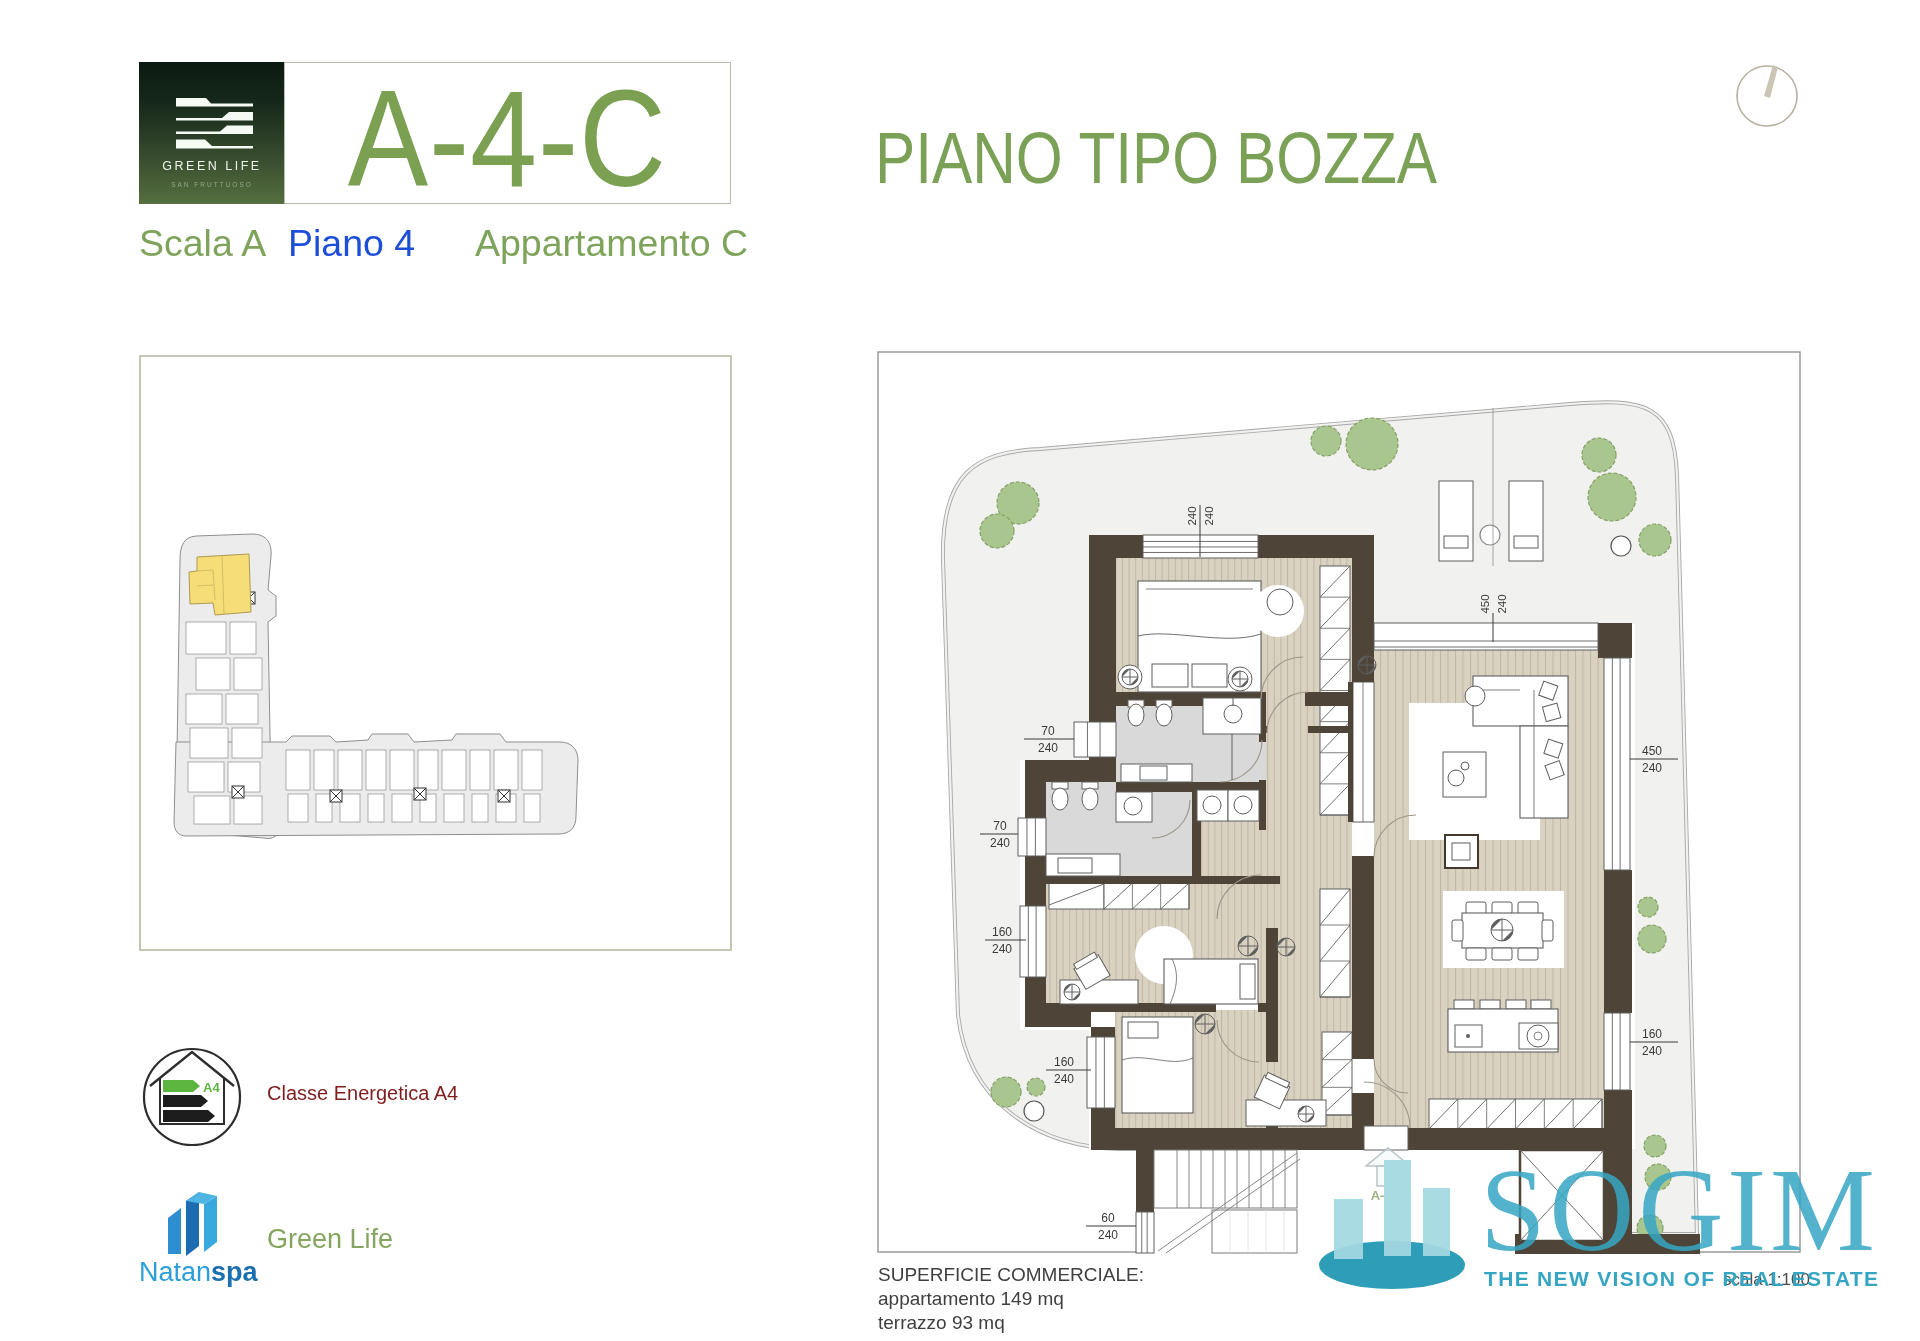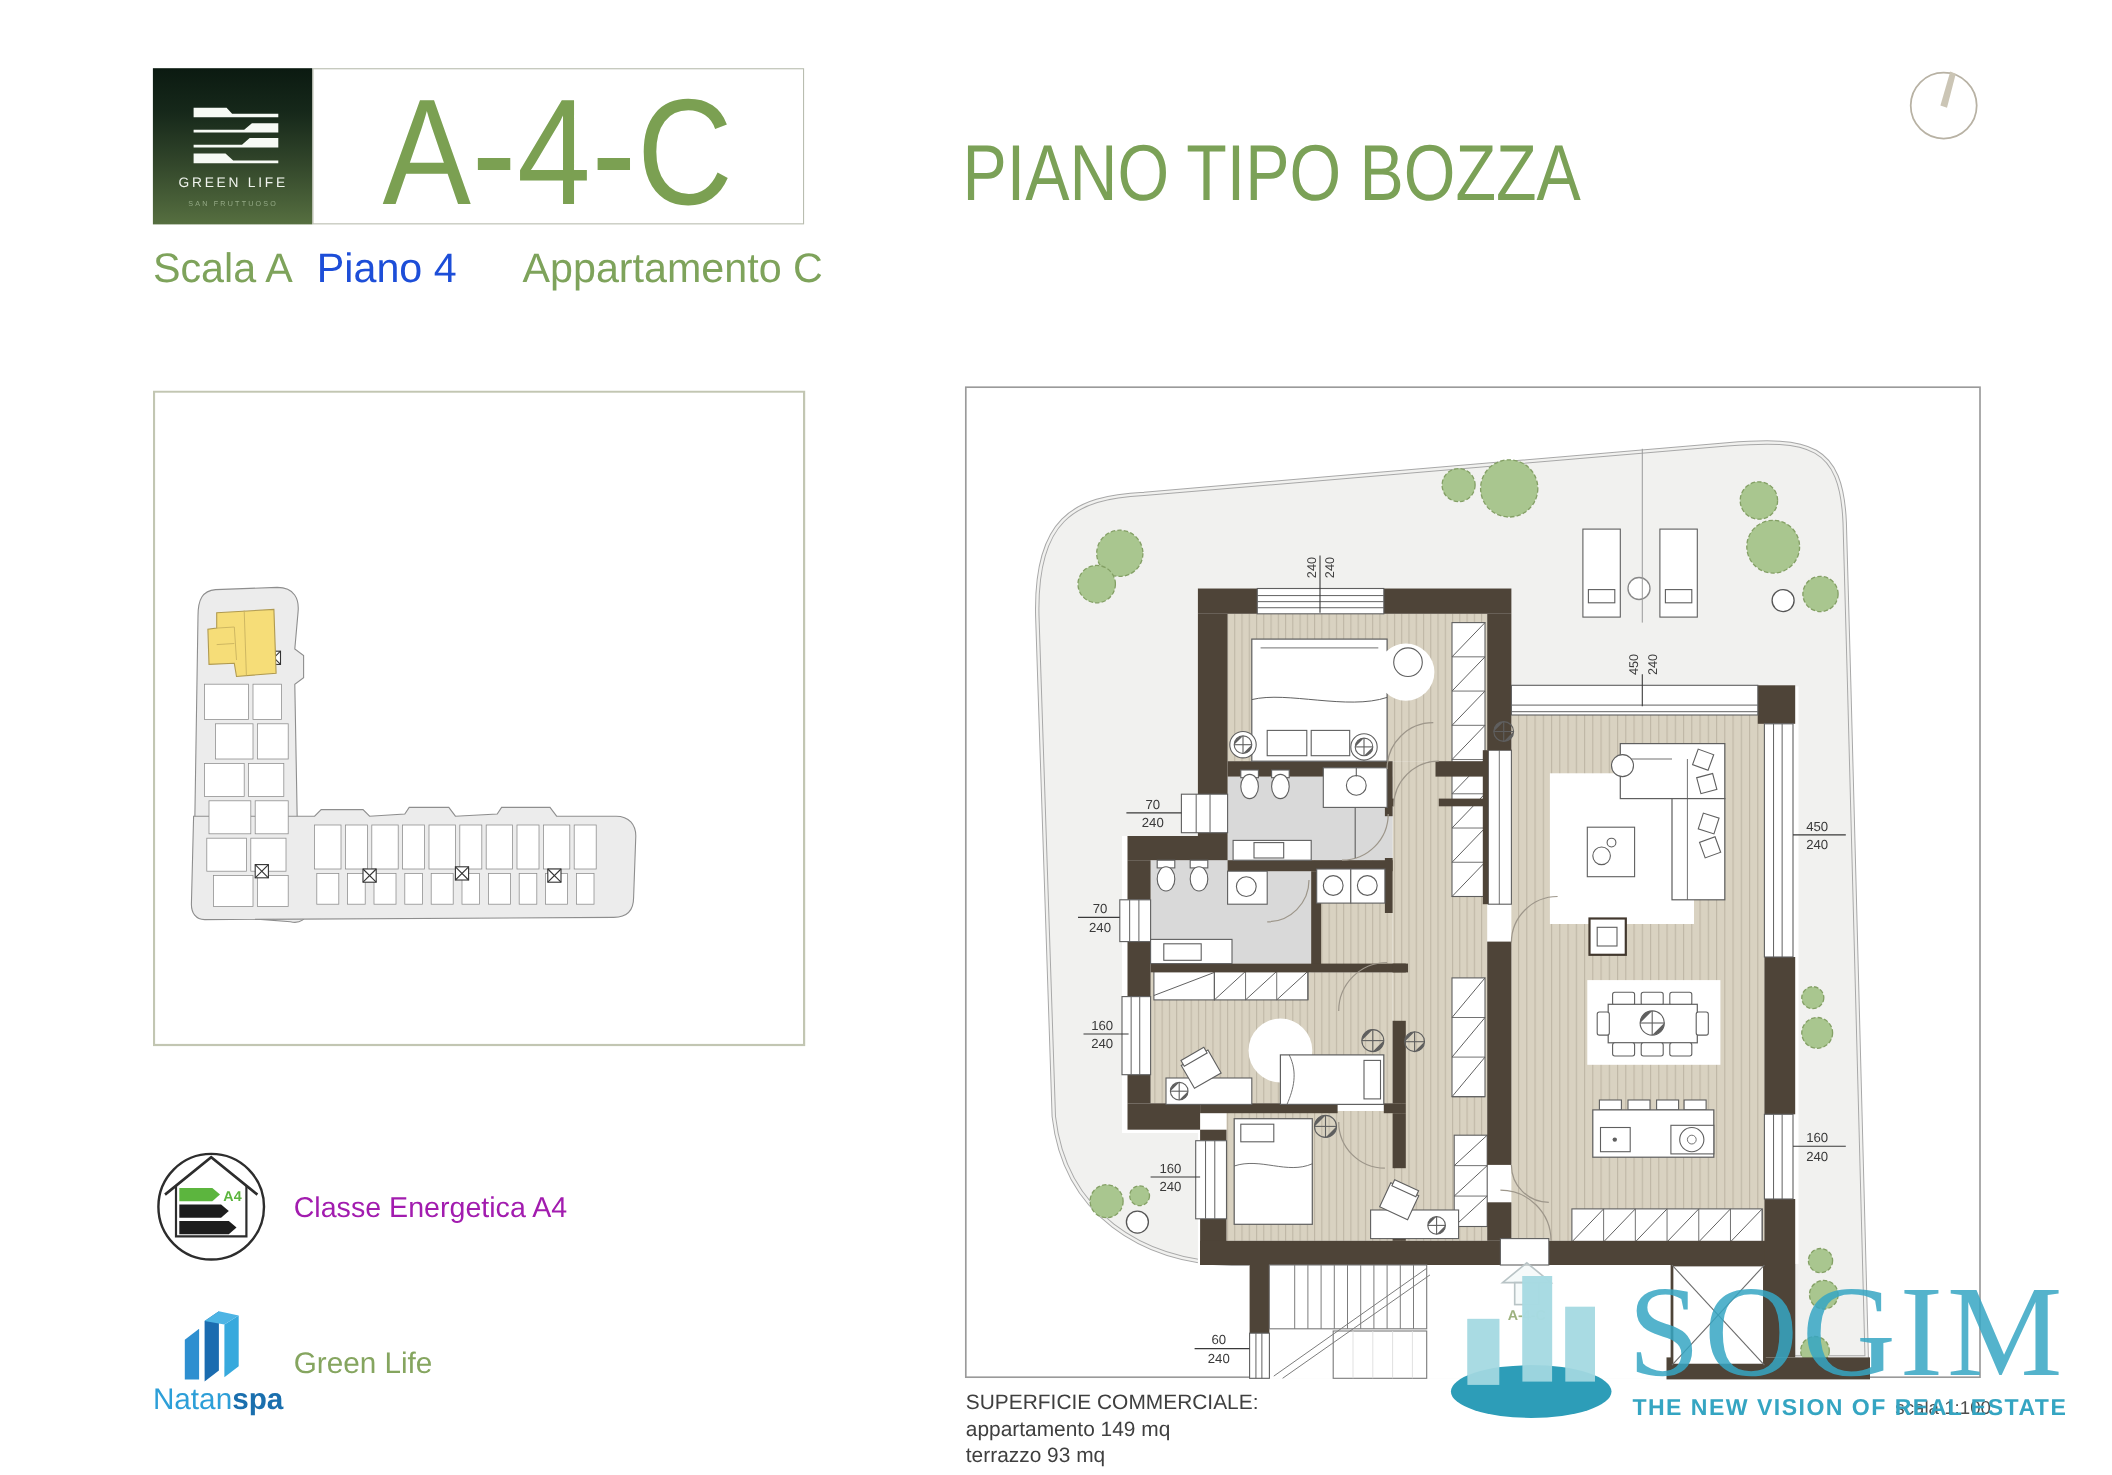--- a/index.html
+++ b/index.html
@@ -105,21 +105,21 @@
 <path d="M160,1078 L160,1124 L224,1124 L224,1078" fill="none" stroke="#2d2d2d" stroke-width="2"></path>
 
 <path d="M163,1080 L193,1080 L200,1086 L193,1092 L163,1092 Z" fill="#5cb53e"></path>
     <text x="203" y="1092" font-family="Liberation Sans, sans-serif" font-size="13" font-weight="bold" fill="#5cb53e">A4</text>
 
 <path d="M163,1095 L201,1095 L208,1101 L201,1107 L163,1107 Z" fill="#1d1d1d"></path>
 
 <path d="M163,1110 L208,1110 L215,1116 L208,1122 L163,1122 Z" fill="#1d1d1d"></path>
 </svg>
 
-<div class="abs" style="left:267px;top:1082px;font-size:26px;color:#a21caf;">Classe Energetica A4</div>
+<div class="abs" style="left:267px;top:1082px;font-size:20px;color:#7f1d1d;">Classe Energetica A4</div>
 <svg xmlns="http://www.w3.org/2000/svg" viewBox="130 1185 260 110" width="260" height="110" style="position:absolute;left:130px;top:1185px">
 
 <g>
       <path d="M168,1218 L181,1208 L181,1254 L168,1254 Z" fill="#2e8fd0"></path>
       <path d="M186,1201 L199,1192 L199,1246 L186,1256 Z" fill="#1b6cb0"></path>
       <path d="M204,1204 L217,1196 L217,1242 L204,1252 Z" fill="#37a9dd"></path>
       <path d="M186,1201 L199,1192 L217,1196 L204,1204 Z" fill="#4db4e4"></path>
     </g>
 
 <text x="139" y="1281" font-family="Liberation Sans, sans-serif" font-size="27"><tspan fill="#2d9fd8">Natan</tspan><tspan fill="#1a6fae" font-weight="bold">spa</tspan></text>

